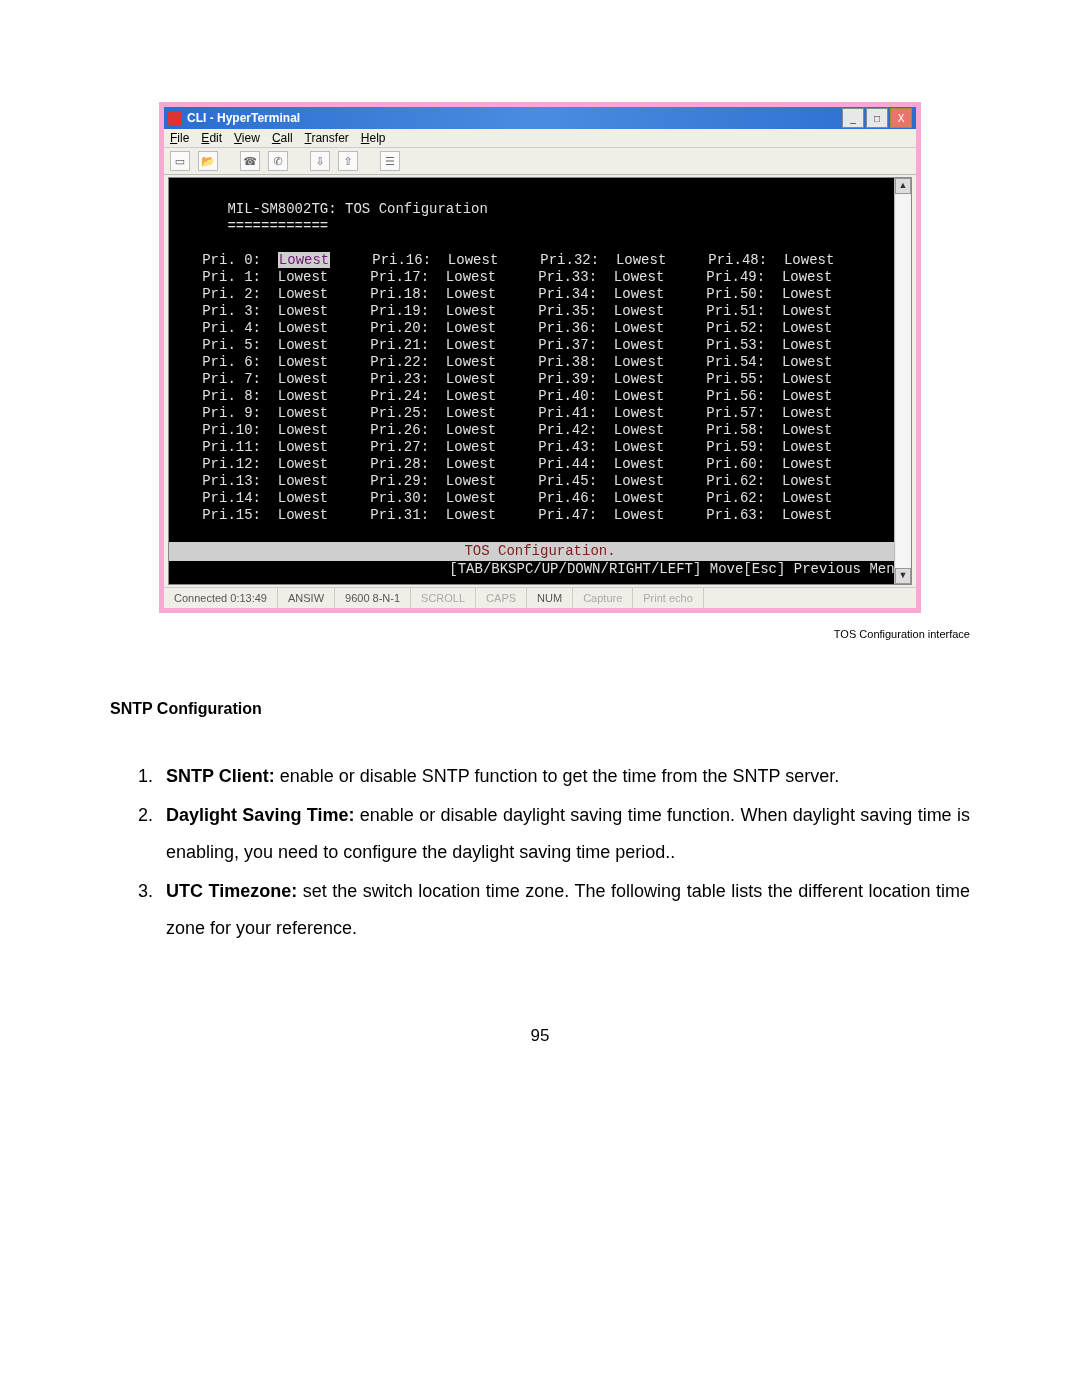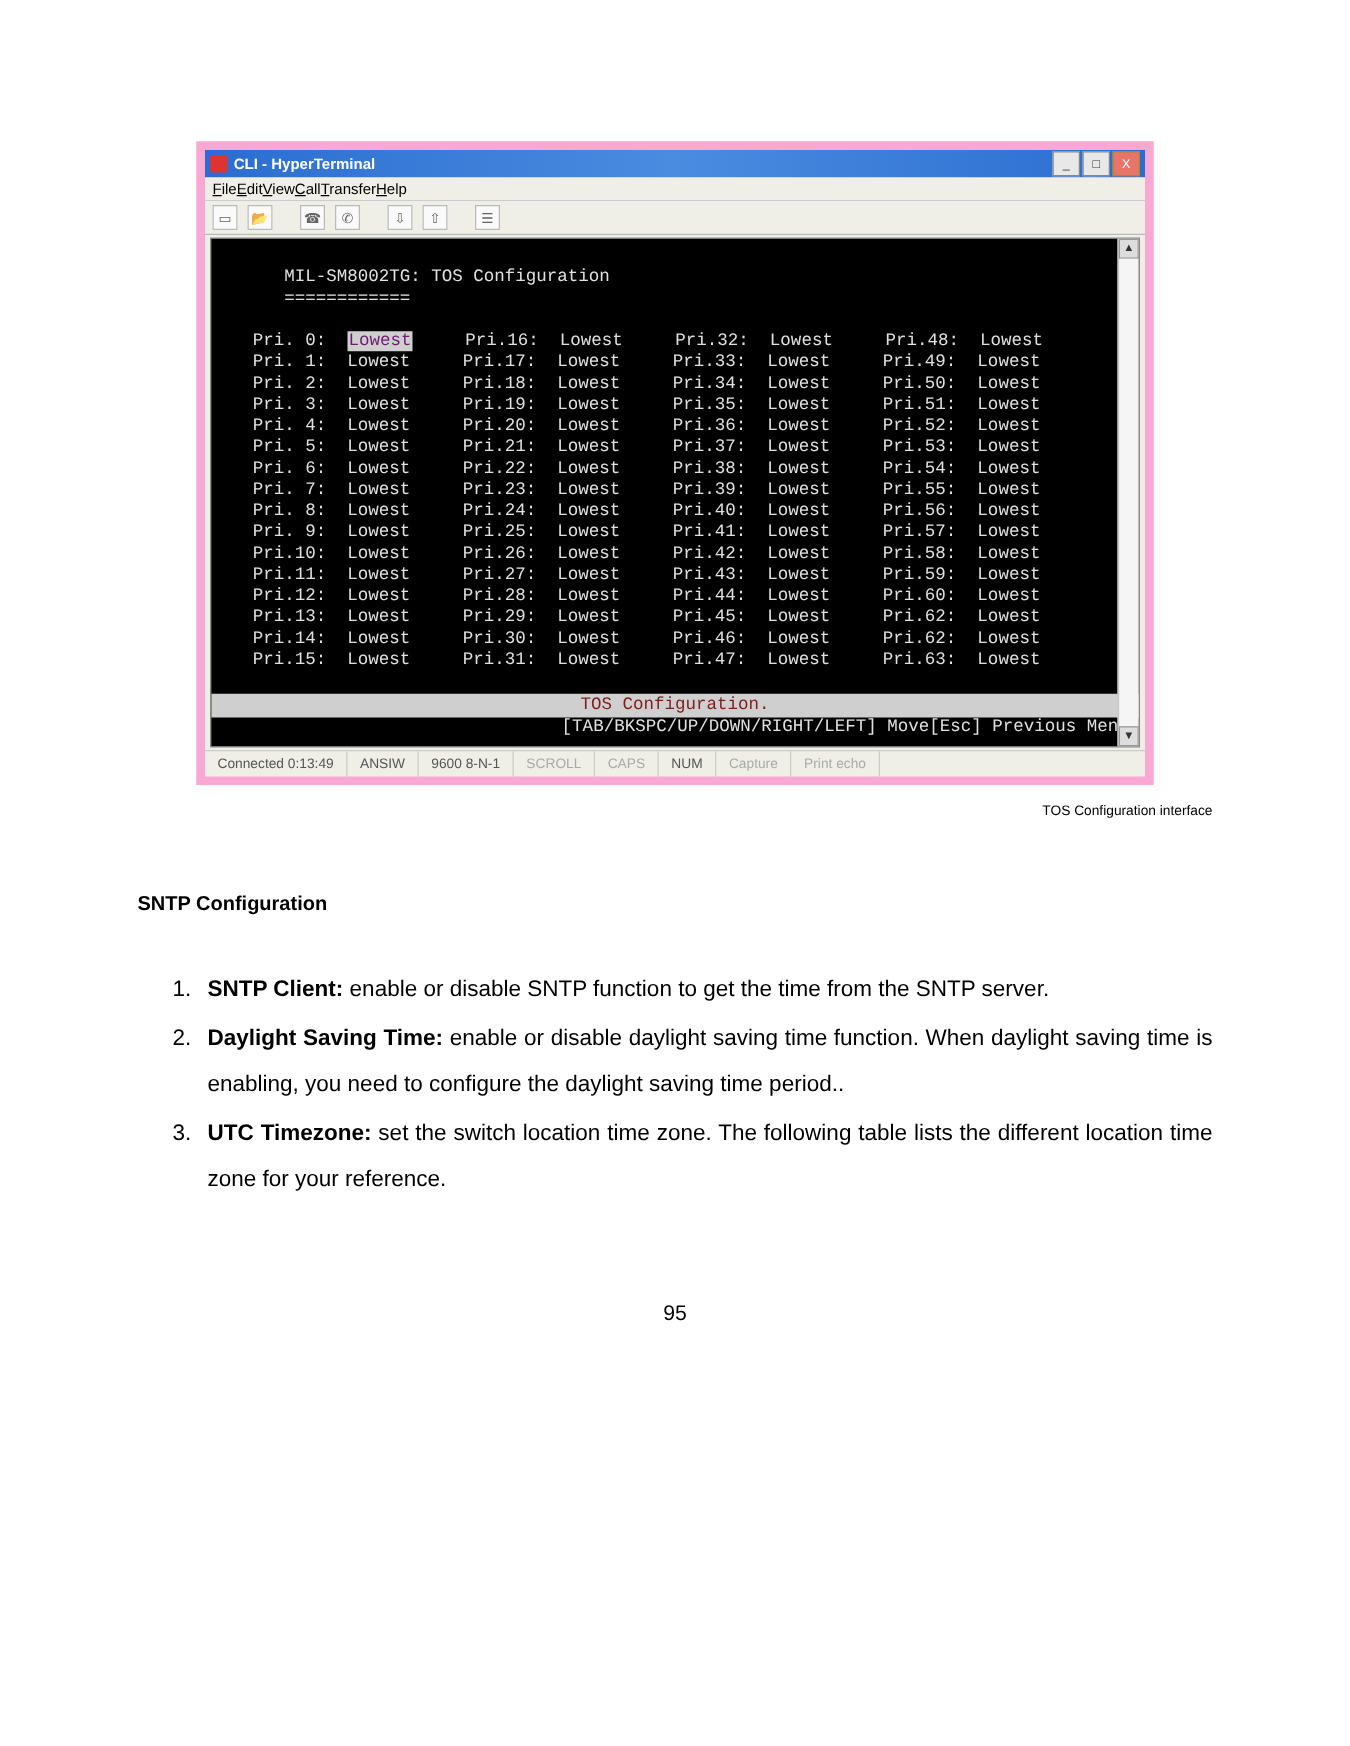--- a/index.html
+++ b/index.html
@@ -10,22 +10,22 @@
     width: 1080px;
   }
   .page {
     width: 1080px;
     padding: 100px 110px 40px 110px;
     box-sizing: border-box;
   }
   
   .ht-window {
     width: 752px;
-    margin: 13px auto;
-    border: 7px solid #f9a8d4;
+    margin: 2px auto;
+    border: 5px solid #f9a8d4;
     box-shadow: 0 0 0 1px #e0e0e0 inset;
     font-family: Tahoma, Arial, sans-serif;
     font-size: 12px;
   }
   .ht-titlebar {
     background: linear-gradient(to right,#2a6dd0,#4a8ce0,#2a6dd0);
     color: #fff;
     display: flex;
     align-items: center;
     height: 22px;
@@ -34,21 +34,21 @@
   .ht-titlebar .app-icon {
     width: 14px;height:14px;background:#d33;display:inline-block;margin-right:5px;border-radius:2px;
   }
   .ht-titlebar .title { flex:1; font-weight:bold; font-size:12px; }
   .ht-titlebar .winbtn {
     width:20px;height:18px;margin-left:2px;background:#e8e8e8;border:1px solid #888;
     display:flex;align-items:center;justify-content:center;font-family:Arial;font-size:10px;color:#333;
   }
   .ht-titlebar .winbtn.close { background:#e8756a;color:#fff;border-color:#a83; }
   .ht-menubar {
-    background:#efefe7;border-bottom:1px solid #ccc;padding:2px 6px;display:flex;
+    background:#efefe7;border-bottom:1px solid #ccc;padding:2px 6px;display:flex;gap:12px;
     font-size:12px;color:#000;
   }
   .ht-menubar .menu-item { }
   .ht-menubar .menu-item .u { text-decoration:underline; }
   .ht-toolbar {
     background:#efefe7;border-bottom:1px solid #bbb;padding:3px 6px;display:flex;gap:8px;align-items:center;
   }
   .ht-toolbar .tbtn { width:18px;height:18px;border:1px solid #bbb;background:#fafafa;display:flex;align-items:center;justify-content:center;font-size:11px;color:#666;}
   .ht-term-outer { background:#efefe7;padding:2px 4px 2px 4px; }
   .ht-term-scroll { border:1px solid #888; position:relative; }

